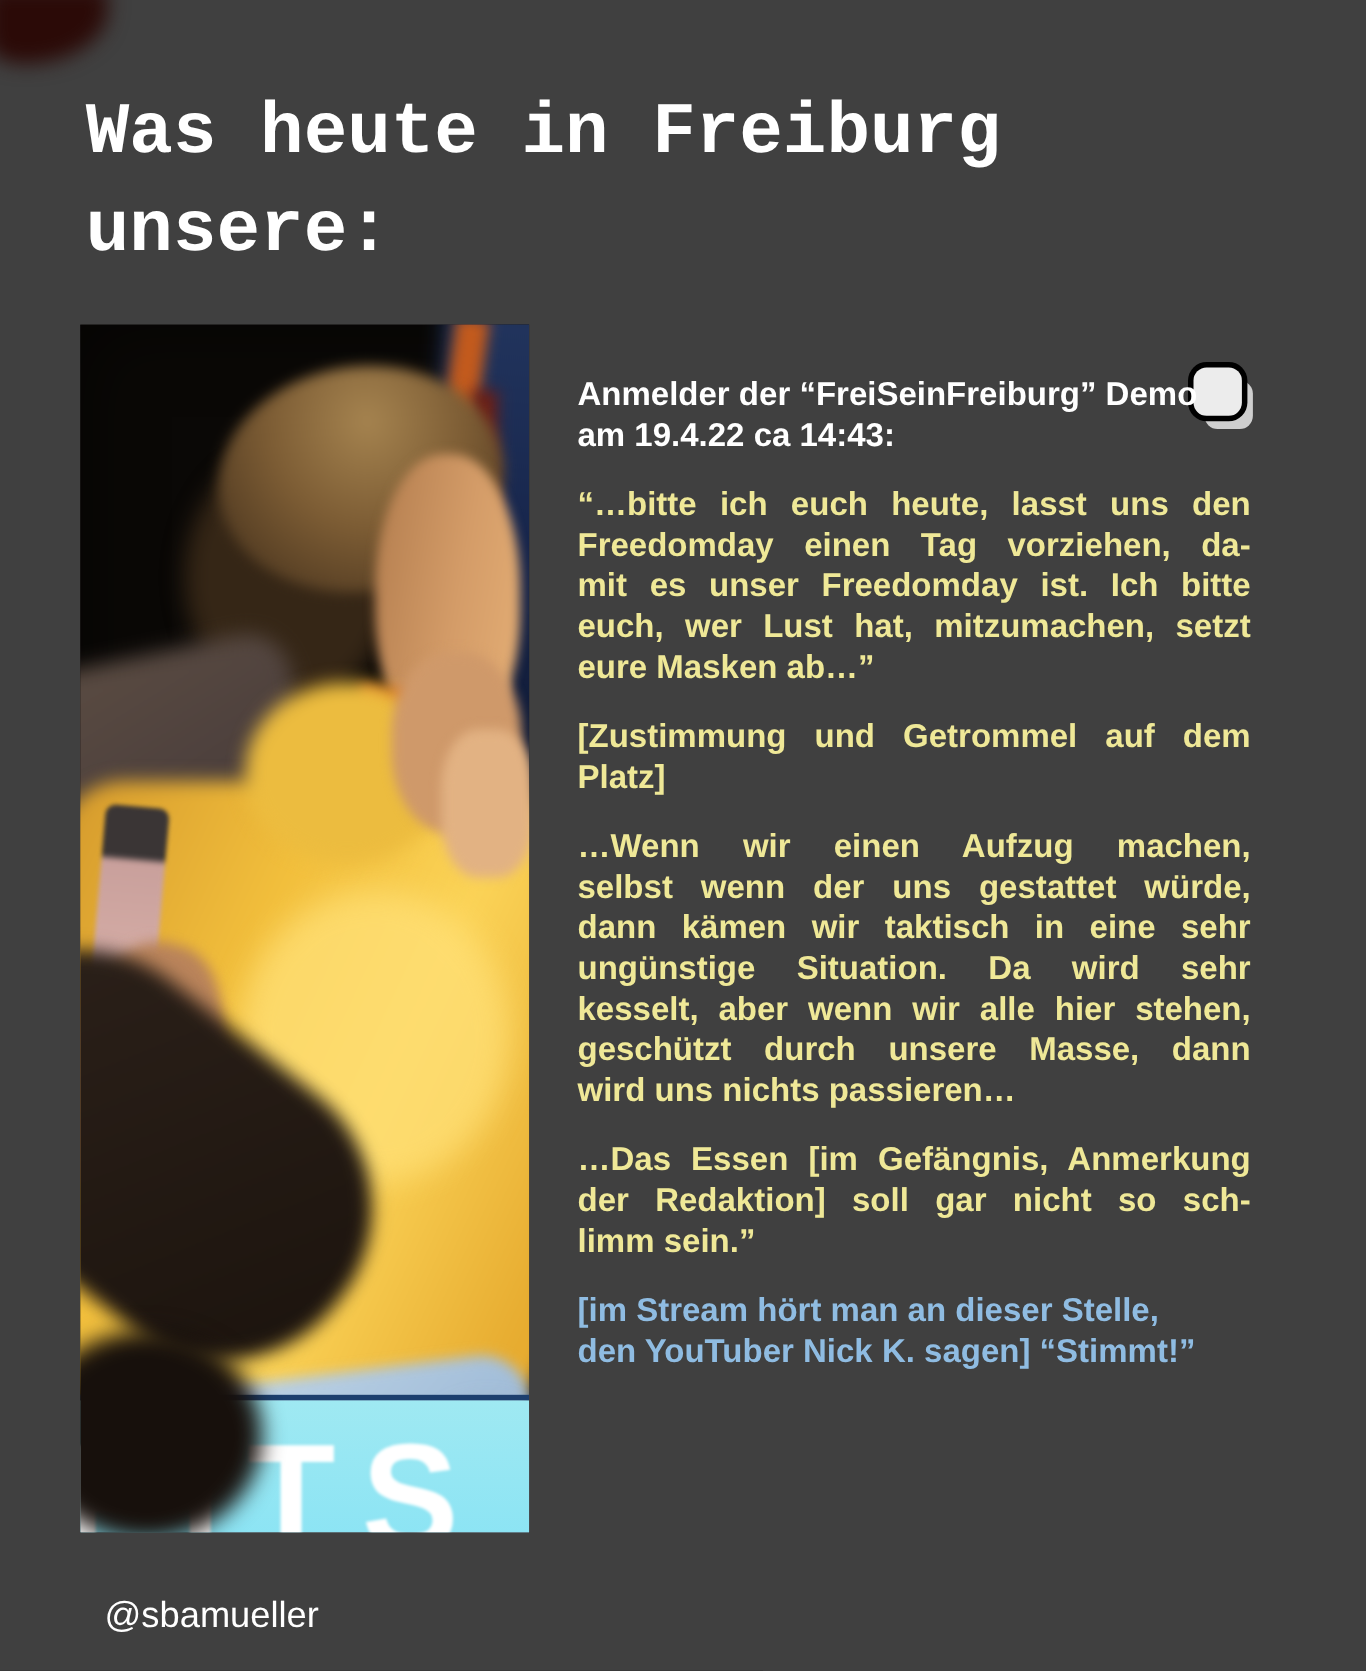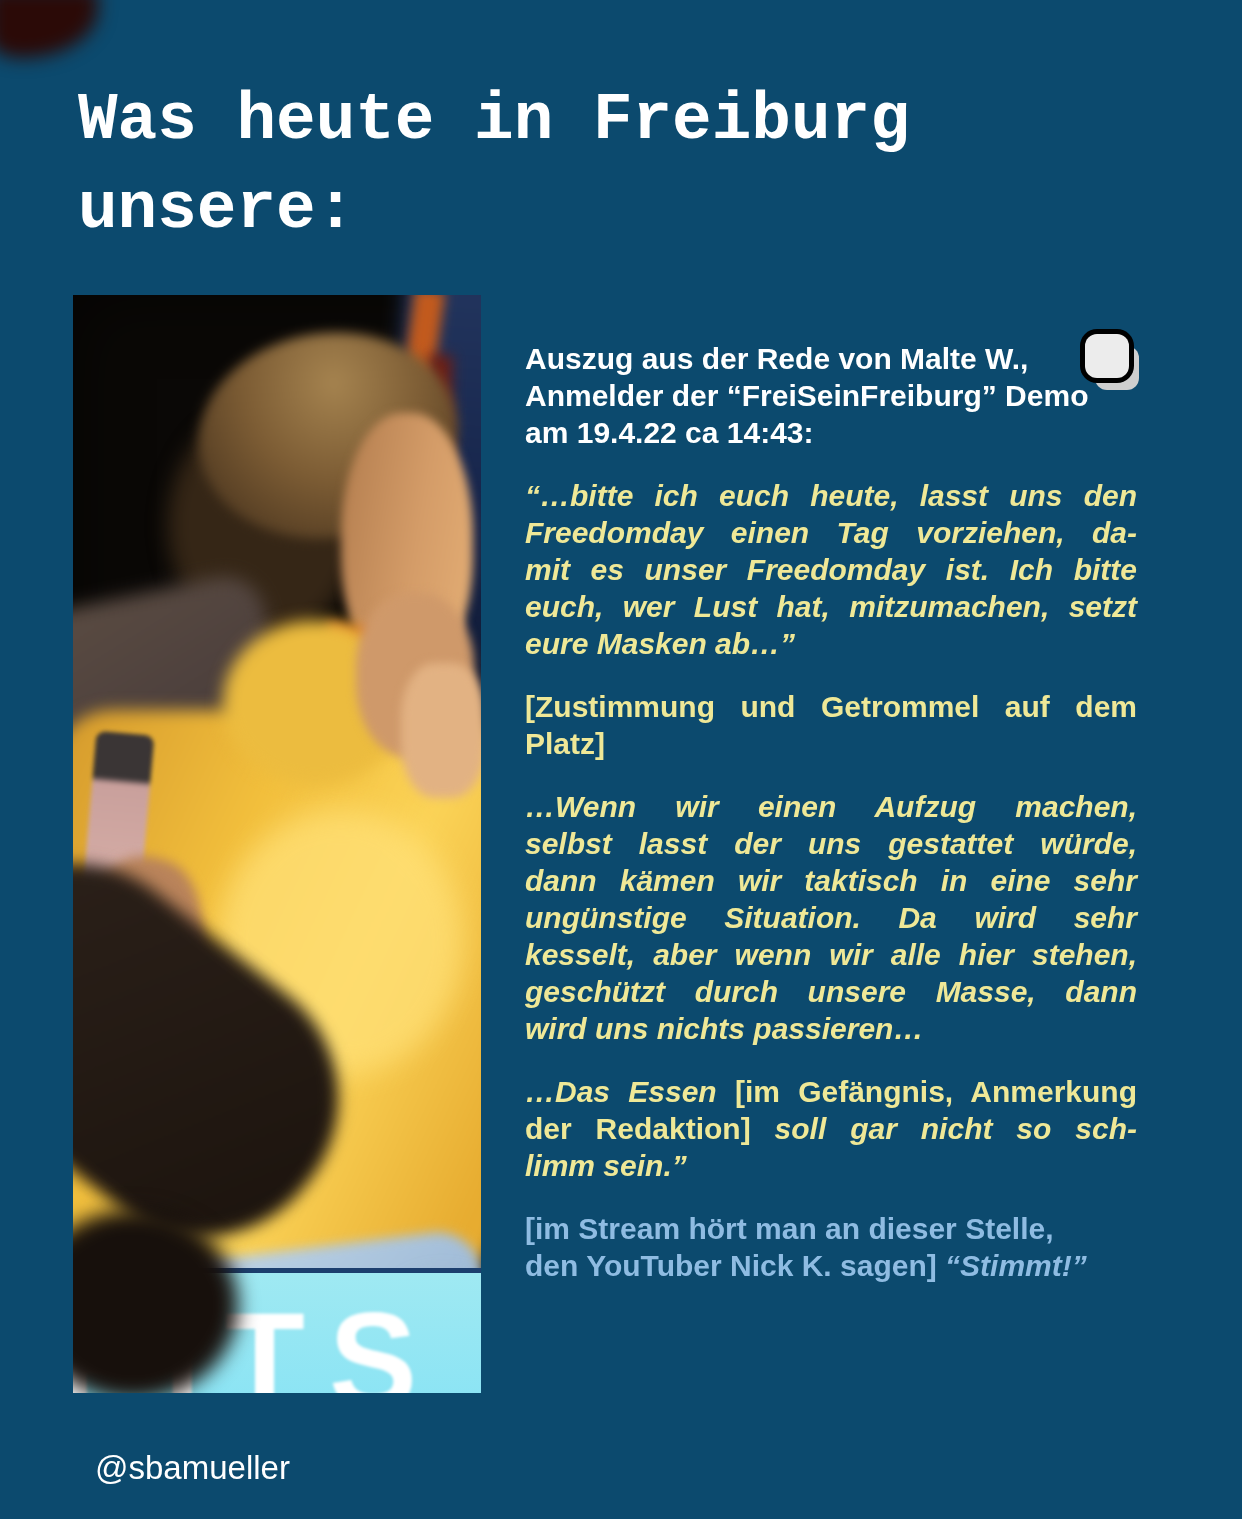--- a/index.html
+++ b/index.html
@@ -1,16 +1,16 @@
 <!DOCTYPE html>
 <html><head>
 <meta charset="utf-8">
 <style>
   html,body{margin:0;padding:0;background:#000;}
-  #canvas{position:relative;width:1242px;height:1519px;background:#0c4a6e;overflow:hidden;
+  #canvas{position:relative;width:1242px;height:1519px;background:#404040;overflow:hidden;
           font-family:"Liberation Sans",sans-serif;}
   
   .title{position:absolute;left:78px;top:76px;color:#fff;
          font-family:"Liberation Mono",monospace;font-weight:700;
          font-size:66px;line-height:89px;white-space:nowrap;}
   
   .corner-red{position:absolute;left:-12px;top:-12px;width:110px;height:70px;
               background:#2b0a07;border-radius:0 0 70% 30%;filter:blur(9px);}
   
   .photo{position:absolute;left:73px;top:295px;width:408px;height:1098px;
@@ -41,21 +41,21 @@
   
   .carousel{position:absolute;left:1085px;top:334px;width:58px;height:60px;}
   .carousel .back{position:absolute;left:10px;top:12px;width:44px;height:44px;border-radius:12px;background:#cfcfcf;}
   .carousel .front{position:absolute;left:0;top:0;width:44px;height:44px;border-radius:12px;background:#ececec;box-shadow:0 0 0 5px #000;}
   
   .col{position:absolute;left:525px;top:340px;width:612px;color:#fff;
        font-weight:700;font-size:30px;line-height:37px;}
   .para{margin-bottom:26px;}
   .yellow{color:#EFE897;}
   .blue{color:#8FBCE2;}
-  .it{font-style:italic;}
+  .it{}
   .jline{text-align:justify;text-align-last:justify;}
   
   .handle{position:absolute;left:95px;top:1449px;color:#fff;font-weight:400;font-size:33px;}
 </style>
 </head>
 <body>
 
 <div id="canvas">
 
   <div class="corner-red"></div>
@@ -92,41 +92,40 @@
   </div>
 
   <div class="carousel" title="stacked-cards (multi-image indicator)">
     <div class="back"></div>
     <div class="front"></div>
   </div>
 
   <div class="col">
 
     <div class="para">
-      <div>Auszug aus der Rede von Malte W.,</div>
       <div>Anmelder der “FreiSeinFreiburg” Demo</div>
       <div>am 19.4.22 ca 14:43:</div>
     </div>
 
     <div class="para yellow it">
       <div class="jline">“…bitte ich euch heute, lasst uns den</div>
       <div class="jline">Freedomday einen Tag vorziehen, da-</div>
       <div class="jline">mit es unser Freedomday ist. Ich bitte</div>
       <div class="jline">euch, wer Lust hat, mitzumachen, setzt</div>
       <div>eure Masken ab…”</div>
     </div>
 
     <div class="para yellow">
       <div class="jline">[Zustimmung und Getrommel auf dem</div>
       <div>Platz]</div>
     </div>
 
     <div class="para yellow it">
       <div class="jline">…Wenn wir einen Aufzug machen,</div>
-      <div class="jline">selbst lasst der uns gestattet würde,</div>
+      <div class="jline">selbst wenn der uns gestattet würde,</div>
       <div class="jline">dann kämen wir taktisch in eine sehr</div>
       <div class="jline">ungünstige Situation. Da wird sehr</div>
       <div class="jline">kesselt, aber wenn wir alle hier stehen,</div>
       <div class="jline">geschützt durch unsere Masse, dann</div>
       <div>wird uns nichts passieren…</div>
     </div>
 
     <div class="para yellow">
       <div class="jline"><span class="it">…Das Essen </span><span>[im Gefängnis, Anmerkung</span></div>
       <div class="jline"><span>der Redaktion] </span><span class="it">soll gar nicht so sch-</span></div>

